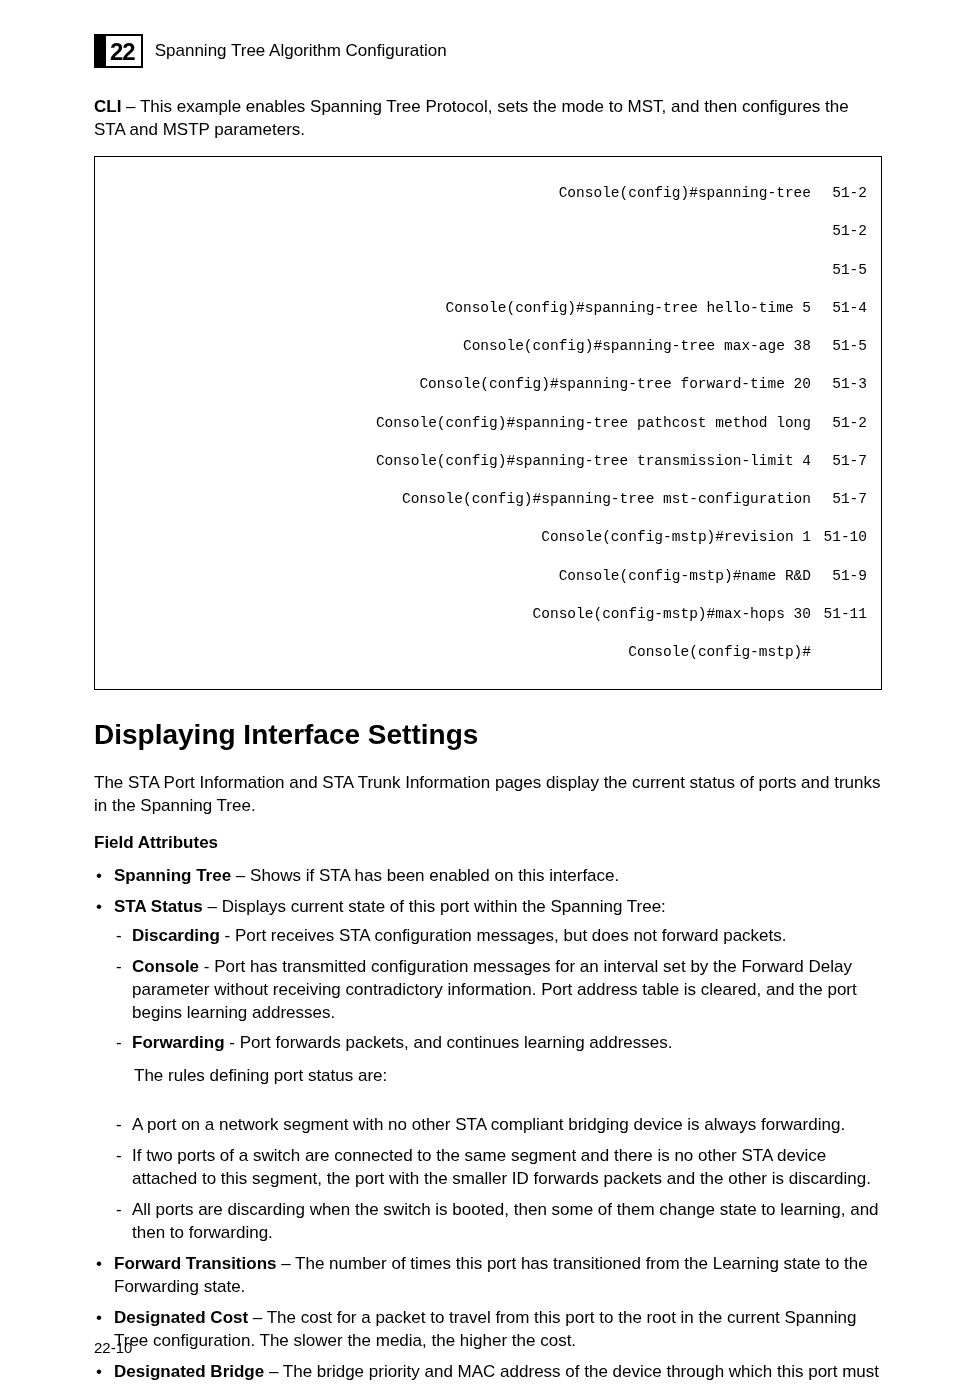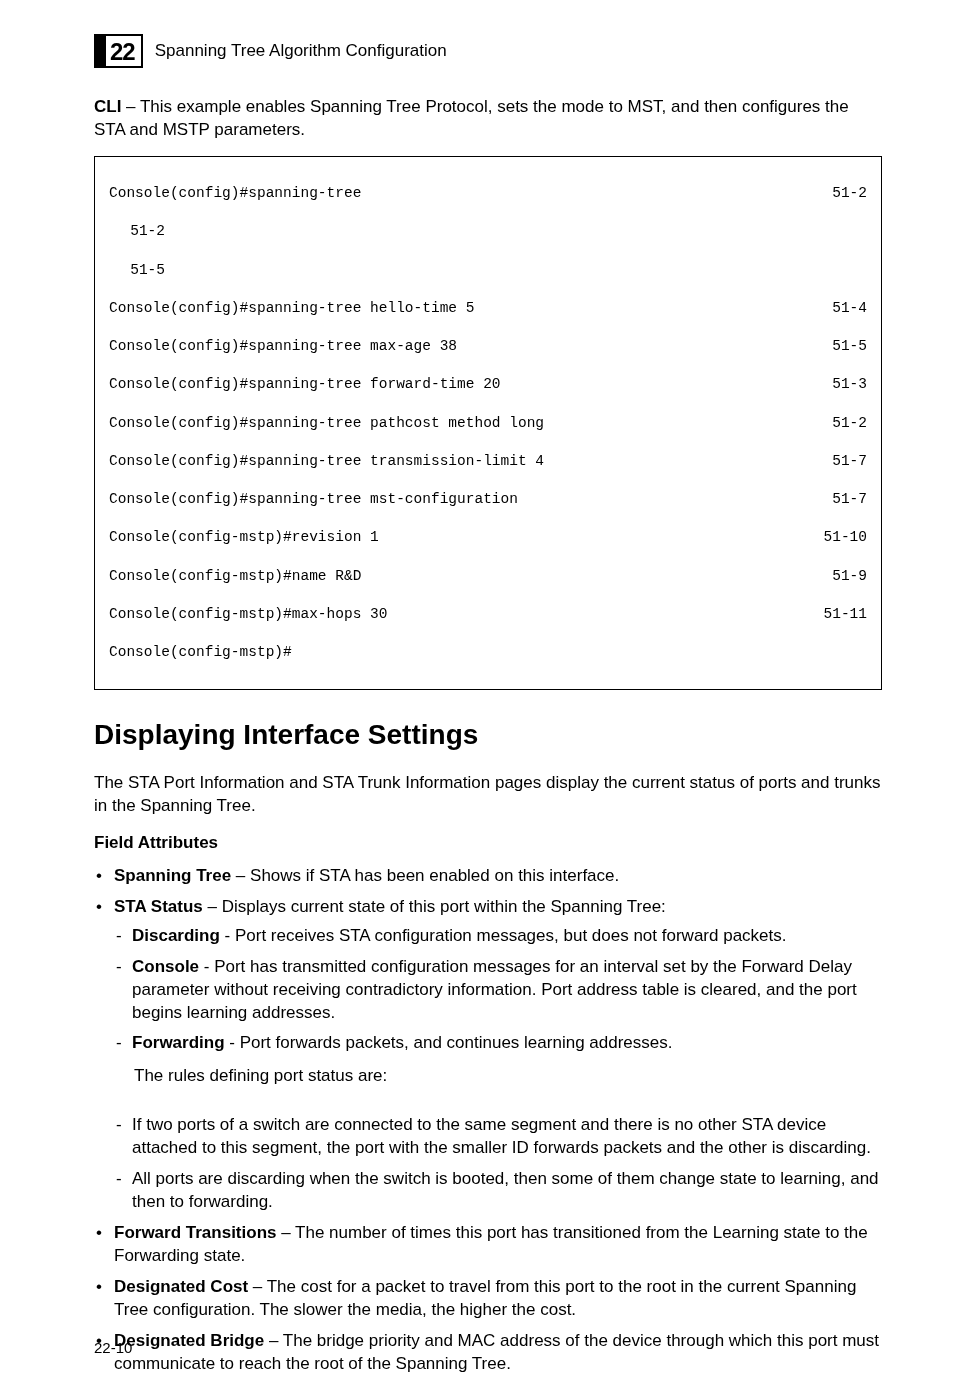--- a/index.html
+++ b/index.html
@@ -46,21 +46,21 @@
   
   .console {
     border: 1px solid #000;
     padding: 8px 14px 8px 14px;
     margin: 4px 0 26px 0;
     font-family: "Courier New", monospace;
     font-size: 14.5px;
     line-height: 1.32;
     white-space: pre;
   }
-  .crow { display: flex; justify-content: space-between; gap: 33px; }
+  .crow { display: flex; justify-content: flex-end; }
   .crow .r { min-width: 56px; text-align: right; }
 
   
   h1 {
     font-size: 28px;
     font-weight: 700;
     margin: 6px 0 18px 0;
   }
 
   
@@ -164,20 +164,21 @@
     <b>STA Status</b><span> – Displays current state of this port within the Spanning Tree:</span>
     <ul class="b2">
       <li><b>Discarding</b><span> - Port receives STA configuration messages, but does not forward packets.</span></li>
       <li><b>Console</b><span> - Port has transmitted configuration messages for an interval set by the Forward Delay parameter without receiving contradictory information. Port address table is cleared, and the port begins learning addresses.</span></li>
       <li><b>Forwarding</b><span> - Port forwards packets, and continues learning addresses.</span></li>
     </ul>
 
     <div class="rules-intro">The rules defining port status are:</div>
 
     <ul class="b2">
+      <li><span>A port on a network segment with no other STA compliant bridging device is always forwarding.</span></li>
       <li><span>If two ports of a switch are connected to the same segment and there is no other STA device attached to this segment, the port with the smaller ID forwards packets and the other is discarding.</span></li>
       <li><span>All ports are discarding when the switch is booted, then some of them change state to learning, and then to forwarding.</span></li>
     </ul>
   </li>
 
   <li>
     <b>Forward Transitions</b><span> – The number of times this port has transitioned from the Learning state to the Forwarding state.</span>
   </li>
 
   <li>

